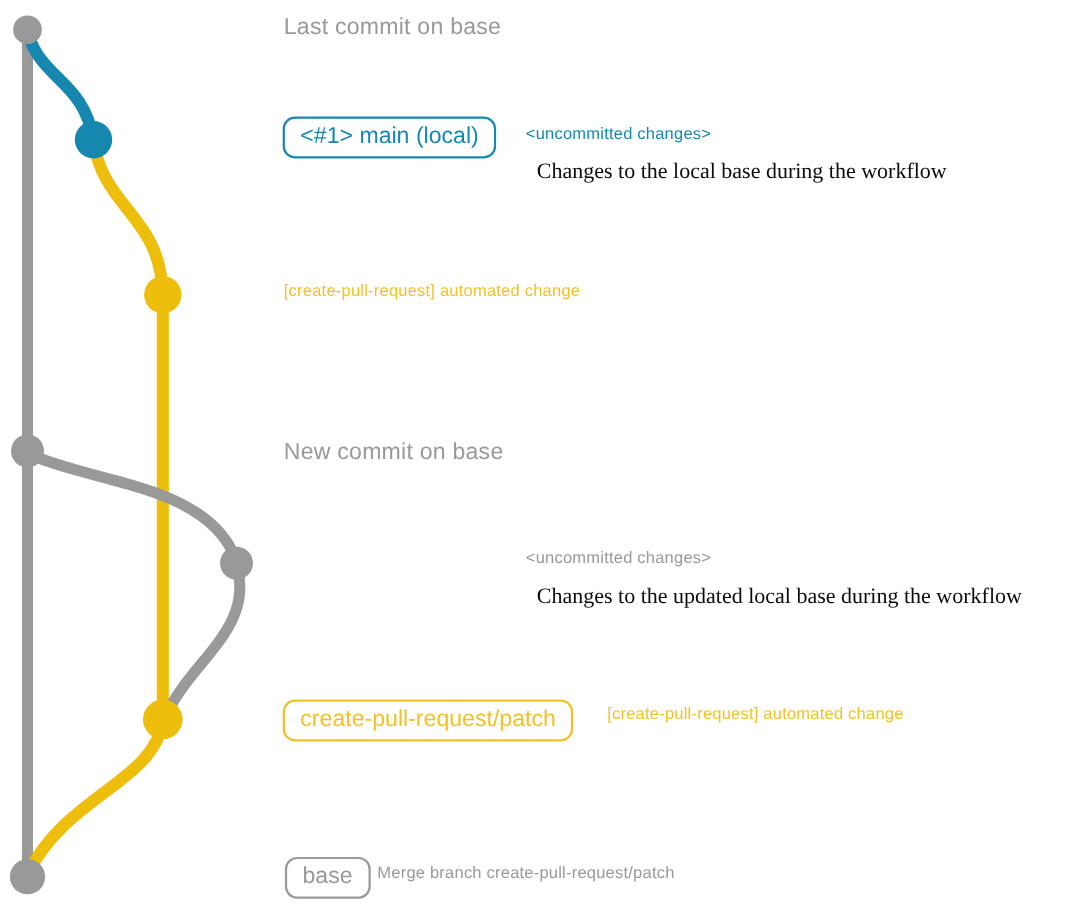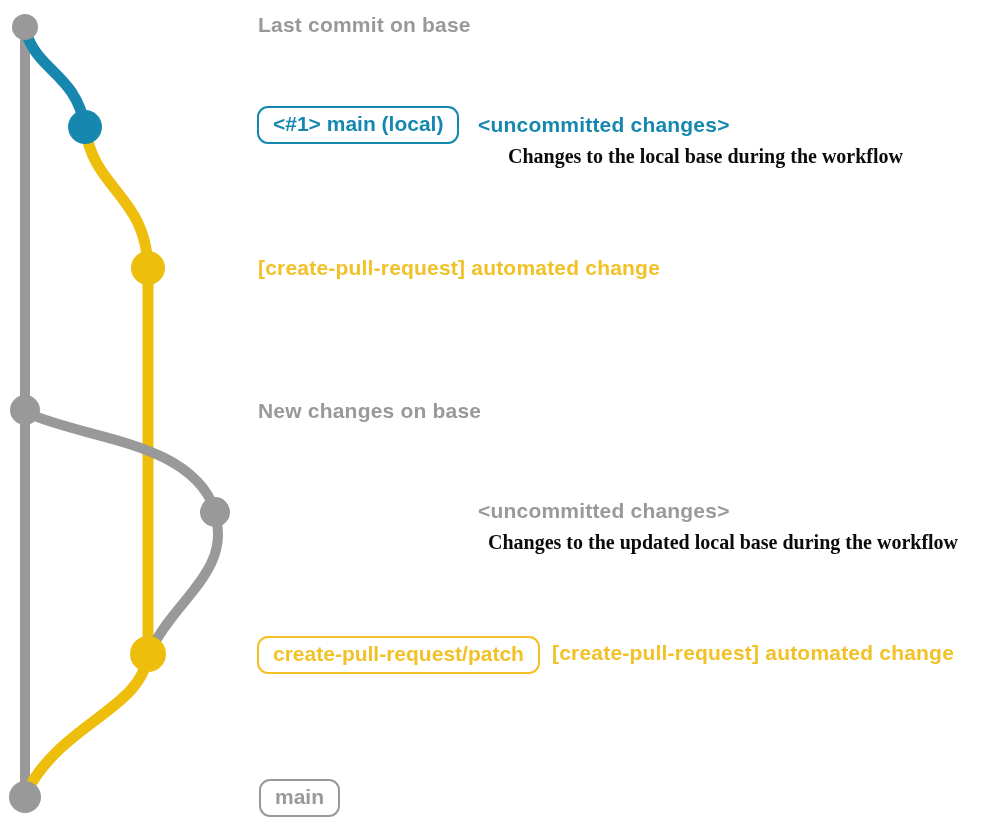--- a/index.html
+++ b/index.html
@@ -20,42 +20,42 @@
     left: 0;
     top: 0;
   }
   .gray-line   { stroke: var(--gray);   stroke-width: 10; fill: none; stroke-linecap: round; }
   .teal-line   { stroke: var(--teal);   stroke-width: 11; fill: none; stroke-linecap: round; }
   .yellow-line { stroke: var(--yellow); stroke-width: 11; fill: none; stroke-linecap: round; }
   .gray-dot    { fill: var(--gray); }
   .teal-dot    { fill: var(--teal); }
   .yellow-dot  { fill: var(--yellow); }
 
-  .abs { position: absolute; white-space: nowrap; font-weight: bold; }
+  .abs { position: absolute; white-space: nowrap; }
 
   .heading {
     font-size: 21px;
     color: var(--gray);
     letter-spacing: 0.2px;
   }
   .tag-box {
     display: inline-block;
     border: 2px solid;
     border-radius: 11px;
     padding: 4px 14px 6px 14px;
     font-size: 21px;
     line-height: 1.15;
     background: #ffffff;
   }
   .tag-teal   { color: var(--teal);   border-color: var(--teal); }
   .tag-gray   { color: var(--gray);   border-color: var(--gray); }
   .tag-yellow { color: var(--yellow_text); border-color: var(--yellow_text); }
 
   .msg {
-    font-size: 21px;
+    font-size: 15px;
     letter-spacing: 0.2px;
   }
   .msg-teal   { color: var(--teal); }
   .msg-gray   { color: var(--gray); }
   .msg-yellow { color: var(--yellow_text); }
 
   .note {
     font-family: "Liberation Serif", serif;
     font-size: 20px;
     color: #0b0b0b;
@@ -90,31 +90,32 @@
     <circle class="yellow-dot" cx="148" cy="654" r="18"></circle>
     <circle class="gray-dot" cx="25" cy="797" r="16"></circle>
   </svg>
 
   <div class="abs heading" style="left:258px; top:13px;">Last commit on base</div>
 
   <div class="abs tag-box tag-teal" style="left:257px; top:106px;">
     <span>&lt;#1&gt; main (local)</span>
   </div>
   <div class="abs msg msg-teal" style="left:478px; top:113px;">&lt;uncommitted changes&gt;</div>
-  <div class="abs note" style="left:488px; top:145px;margin-left:20px;">Changes to the local base during the workflow</div>
+  <div class="abs note" style="left:488px; top:145px;">Changes to the local base during the workflow</div>
 
   <div class="abs msg msg-yellow" style="left:258px; top:256px;">[create-pull-request] automated change</div>
 
-  <div class="abs heading" style="left:258px; top:399px;">New changes on base</div>
+  <div class="abs heading" style="left:258px; top:399px;">New commit on base</div>
 
   <div class="abs msg msg-gray" style="left:478px; top:499px;">&lt;uncommitted changes&gt;</div>
   <div class="abs note" style="left:488px; top:531px;">Changes to the updated local base during the workflow</div>
 
   <div class="abs tag-box tag-yellow" style="left:257px; top:636px;">
     <span>create-pull-request/patch</span>
   </div>
   <div class="abs msg msg-yellow" style="left:552px; top:641px;">[create-pull-request] automated change</div>
 
   <div class="abs tag-box tag-gray" style="left:259px; top:779px;">
-    <span>main</span>
+    <span>base</span>
   </div>
+  <div class="abs msg msg-gray" style="left:343px; top:785px;">Merge branch create-pull-request/patch</div>
 
 </div>
 
 </body></html>

